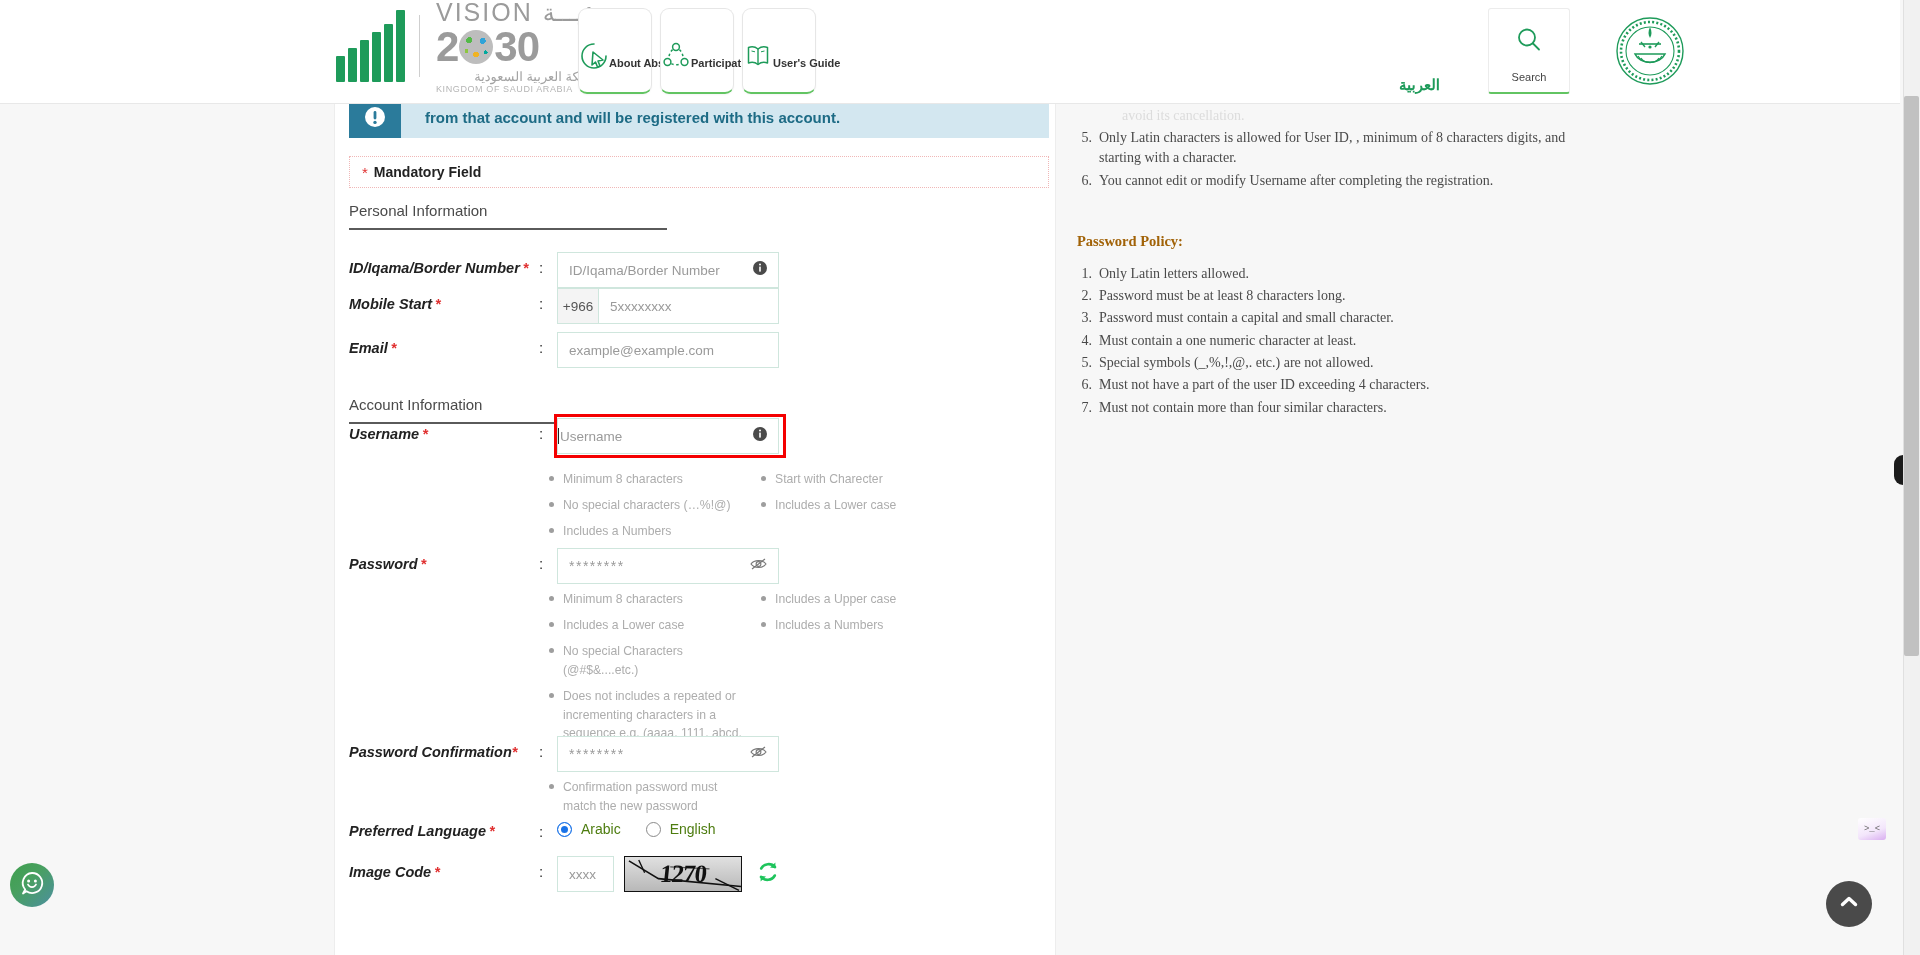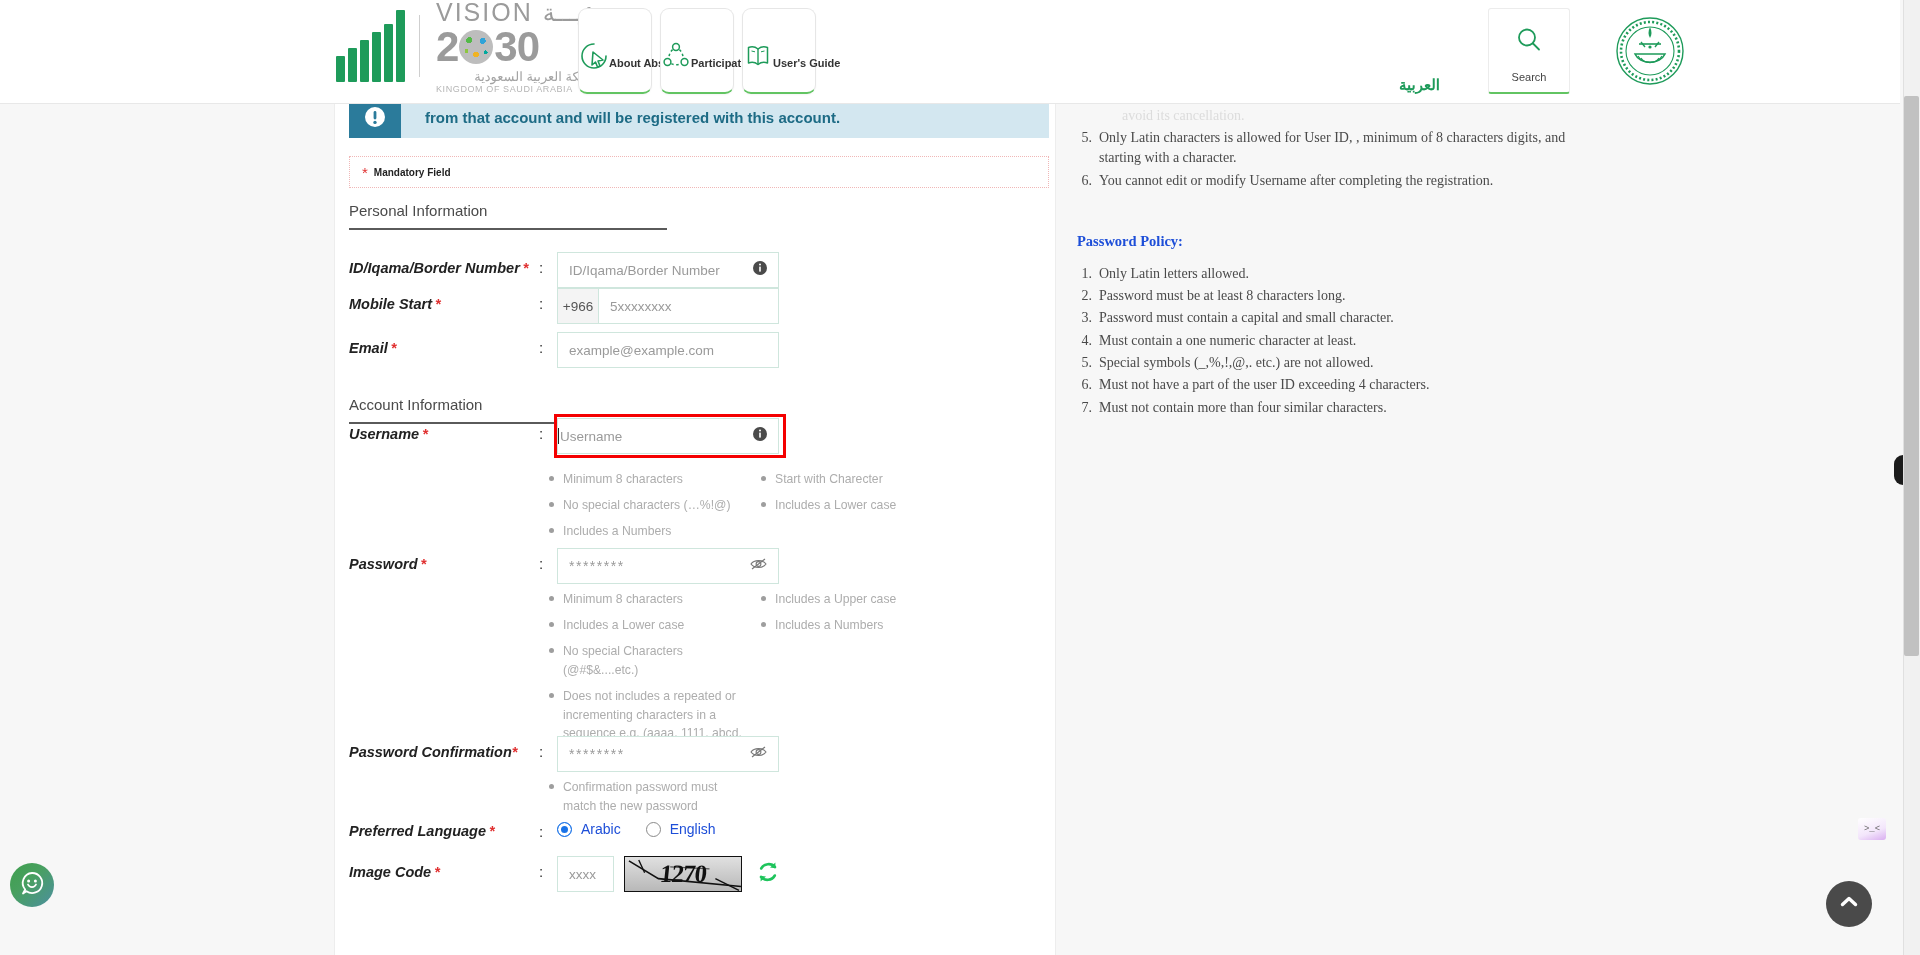--- a/index.html
+++ b/index.html
@@ -107,21 +107,21 @@
     font-size: 15px; font-weight: bold; color: #1d6b85; padding-left: 24px;
   }
 
   .mandatory-box {
     position: absolute; left: 14px; top: 52px;
     width: 700px; height: 32px;
     border: 1px dotted #f0b7b7;
     display: flex; align-items: center; padding-left: 12px;
   }
   .mandatory-star { color: #e03030; font-size: 15px; margin-right: 6px; }
-  .mandatory-text { font-size: 10px; font-weight: bold; color: #222; }
+  .mandatory-text { font-size: 14px; font-weight: bold; color: #222; }
 
   .section-head {
     position: absolute; left: 14px;
     width: 320px;
   }
   .section-head-title { font-size: 15px; color: #4a4a4a; }
   .section-head-rule { height: 2px; background: #5a5a5a; margin-top: 9px; width: 318px; }
 
   .field-row { position: absolute; left: 14px; display: flex; align-items: flex-start; }
   .field-label {
@@ -171,21 +171,21 @@
     margin-top: 6px; flex: 0 0 5px;
   }
 
   .radio-row { display: flex; align-items: center; gap: 9px; padding-top: 6px; }
   .radio {
     width: 15px; height: 15px; border-radius: 50%;
     border: 1px solid #8a8a8a; background: #fff;
     display: inline-block; position: relative; cursor: pointer;
   }
   .radio.on { border-color: #1a73e8; background: #1a73e8; box-shadow: inset 0 0 0 3px #fff; }
-  .radio-label { font-size: 14px; color: #1d4ed8; margin-right: 16px; }
+  .radio-label { font-size: 14px; color: #4d7c0f; margin-right: 16px; }
 
   .captcha-img {
     width: 118px; height: 36px; margin-left: 10px;
     background: linear-gradient(180deg,#e0e0e0,#b8b8b8);
     border: 1px solid #111;
     display: flex; align-items: center; justify-content: center;
     position: relative; overflow: hidden;
   }
   .captcha-text {
     font-size: 25px; font-weight: bold; color: #111;
@@ -206,21 +206,21 @@
   .rp-faded {
     font-size: 14px; color: #dcdcdc; margin-left: 45px; padding-top: 4px;
   }
   .rp-list { list-style: none; margin: 0; padding: 0; }
   .rp-item {
     display: flex; font-size: 14px; color: #4a4a4a; line-height: 1.45; margin-bottom: 2px;
   }
   .rp-num { width: 22px; flex: 0 0 22px; text-align: right; padding-right: 7px; }
   .rp-txt { max-width: 500px; }
   .rp-title {
-    font-size: 14.5px; font-weight: bold; color: #1d4ed8; margin: 42px 0 14px 0;
+    font-size: 14.5px; font-weight: bold; color: #a16207; margin: 42px 0 14px 0;
   }
 
   
   .chat-widget {
     position: absolute; left: 10px; bottom: 48px;
     width: 44px; height: 44px; border-radius: 50%;
     background: linear-gradient(135deg, #3f9f4e 0%, #48a05f 40%, #4d8fa0 100%);
     display: flex; align-items: center; justify-content: center;
     cursor: pointer; z-index: 60;
   }

